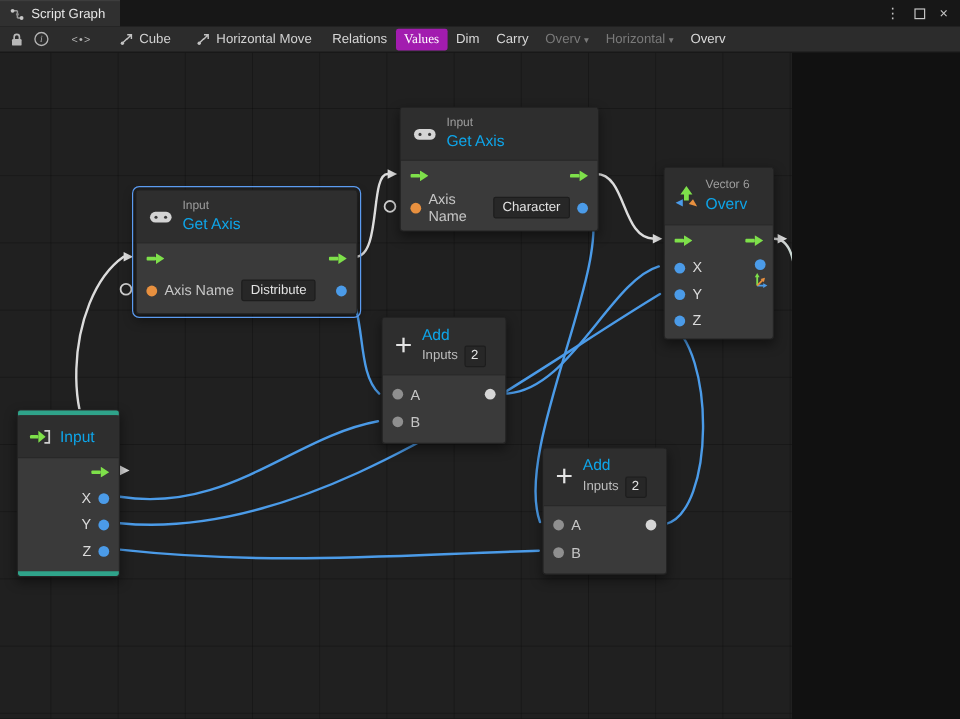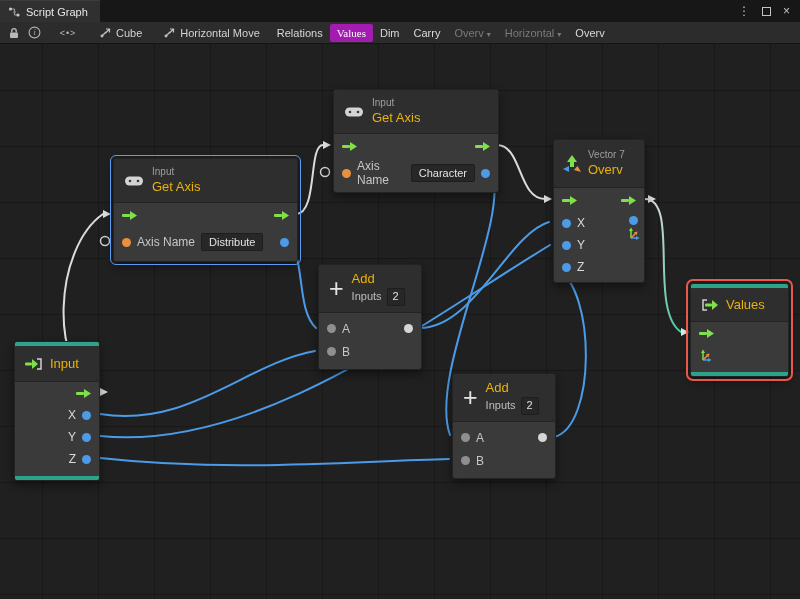--- a/index.html
+++ b/index.html
@@ -27,37 +27,37 @@
   .slider { position:relative; width:102px; height:14px; }
   .slider-track { position:absolute; top:6px; left:0; right:0; height:2px; background:#5a5a5a; }
   .slider-handle { position:absolute; top:2px; left:88px; width:10px; height:10px; border-radius:50%; background:#9e9e9e; }
   .view-buttons { display:inline-flex; align-items:flex-start; margin-left:10px; }
   .vbtn { padding:3px 7px; color:#d8d8d8; cursor:default; }
   .vbtn.active { background:#a21caf; border-radius:2px; color:#fff;font-family:Liberation Serif, serif; }
   .vbtn.disabled { color:#7a7a7a; }
   .vbtn .dd { font-size:8px; margin-left:3px; }
 
   
-  .canvas { position:relative; width:800px; height:555px; background-color:#202020;
+  .canvas { position:relative; width:660px; height:555px; background-color:#202020;
     background-image:linear-gradient(rgba(0,0,0,.24) 1px,transparent 1px),
                      linear-gradient(90deg,rgba(0,0,0,.24) 1px,transparent 1px);
     background-size:56px 56px; background-position:-14px -10px; overflow:hidden; }
   .wires { position:absolute; left:0; top:0; z-index:0; }
   .wire { fill:none; stroke-width:2; stroke-linecap:round; }
 
   
   .node { position:absolute; z-index:1; background:#3a3a3a; border:1px solid #232323;
           border-radius:3px; box-shadow:0 4px 10px rgba(0,0,0,.45); padding-bottom:4px; }
   .node.selected { outline:1px solid #5b9bf0; outline-offset:2px; }
   .node.flagged  { outline:2px solid #ea584c; outline-offset:2px; padding-bottom:0; }
   .node-header { background:#2e2e2e; border-bottom:1px solid #232323; border-radius:2px 2px 0 0;
                  display:flex; align-items:center; gap:8px; padding:0 10px; }
   .hcol { display:flex; flex-direction:column; line-height:1.25; }
   .node-cat { font-size:10px; color:#9e9e9e; }
-  .node-title { font-size:13px; color:#eab308; }
+  .node-title { font-size:13px; color:#0ea5e9; }
   .ga-header { height:44px; }
   .add-header { height:48px; }
   .v-header { height:48px; }
   .io-header { height:36px; }
   .o-header { height:34px; }
   .row { display:flex; align-items:center; padding:0 8px; gap:6px; }
   .flow-row { height:24px; justify-content:space-between; }
   .value-row { height:30px; }
   .port-row { height:23px; }
   .v-row { height:22px; }
@@ -309,21 +309,21 @@
     <div class="node" style="left:553px;top:95px;width:92px">
       <div class="node-header v-header" style="padding:0 8px;gap:6px">
         <span class="icon">
           <svg width="20" height="19">
               <polygon points="10,1 15,8 12,8 12,13 8,13 8,8 5,8" fill="#7ee04a"></polygon>
               <polygon points="1,15 7,12 7,18" fill="#4b9be8"></polygon>
               <polygon points="19,18 12,16 15.5,12" fill="#e8903f"></polygon>
             </svg>
         </span>
         <span class="hcol">
-          <span class="node-cat">Vector 7</span>
+          <span class="node-cat">Vector 6</span>
           <span class="node-title">Overv</span>
         </span>
       </div>
       <div class="row flow-row">
         <span class="icon">
             <svg width="15" height="9">
               <rect y="3" width="8" height="3" rx="1" fill="#7ee04a"></rect>
               <polygon points="8,0 15,4.5 8,9" fill="#7ee04a"></polygon>
             </svg>
           </span>

